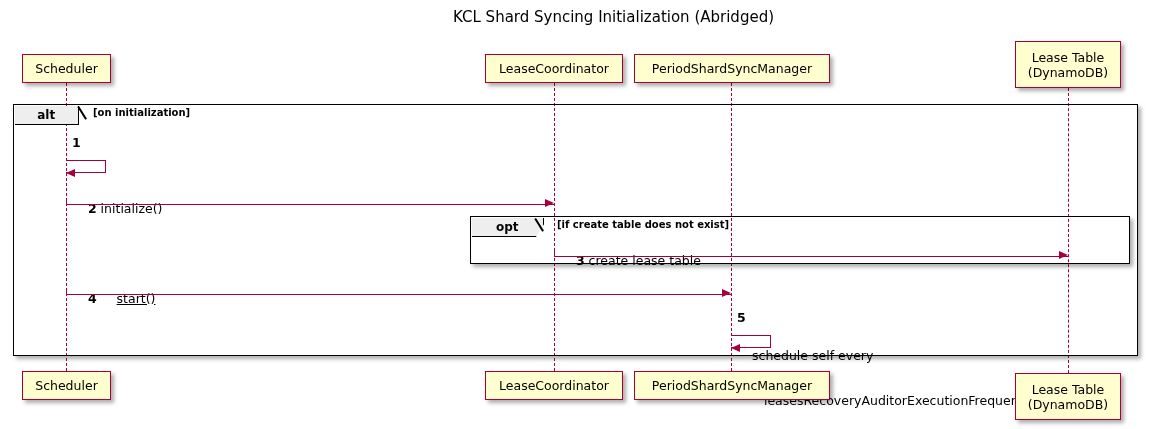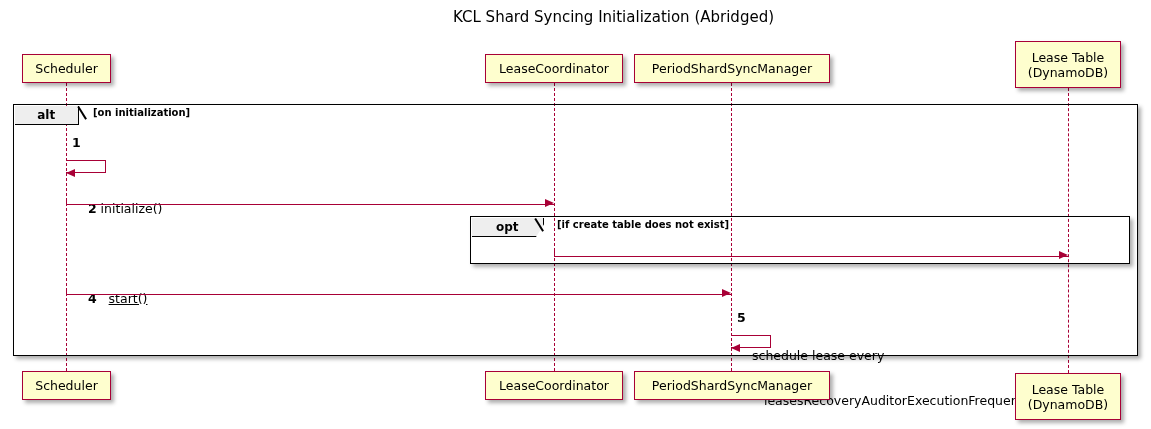--- a/index.html
+++ b/index.html
@@ -195,34 +195,37 @@
   <div class="self-loop" style="left:66px; top:160px; width:40px; height:13px;"></div>
   <div class="msg-arrow-left" style="left:66px; top:168.5px;"></div>
 
   <div class="msg-label" style="left:72px; top:186px;">
     <span class="msg-num">2</span><span style="margin-left:4px;">initialize()</span>
   </div>
   <div class="msg-start-tick" style="left:66px; top:198px; height:6px;"></div>
   <div class="msg-line" style="left:66px; top:203.5px; width:489px;"></div>
   <div class="msg-arrow" style="left:545px; top:199px;"></div>
 
+  <div class="msg-label" style="left:560px; top:238px;">
+    <span class="msg-num">3</span><span style="margin-left:4px;">create lease table</span>
+  </div>
   <div class="msg-start-tick" style="left:554px; top:250px; height:6px;"></div>
   <div class="msg-line" style="left:554px; top:255.5px; width:514px;"></div>
   <div class="msg-arrow" style="left:1059px; top:251px;"></div>
 
   <div class="msg-label" style="left:72px; top:276px;">
-    <span class="msg-num">4</span><span style="margin-left:12px;text-decoration:underline;">start()</span>
+    <span class="msg-num">4</span><span style="margin-left:20px;text-decoration:underline;">start()</span>
   </div>
   <div class="msg-start-tick" style="left:66px; top:288px; height:6px;"></div>
   <div class="msg-line" style="left:66px; top:293.5px; width:666px;"></div>
   <div class="msg-arrow" style="left:722px; top:289px;"></div>
 
   <div class="msg-label" style="left:752px; top:303px;">
     <span class="msg-num" style="position:absolute; left:-15px; top:7px;">5</span>
-    <div>schedule lease every</div>
+    <div>schedule self every</div>
     <div>   leasesRecoveryAuditorExecutionFrequencyMillis</div>
   </div>
   <div class="self-loop" style="left:731px; top:335px; width:40px; height:13px;"></div>
   <div class="msg-arrow-left" style="left:731px; top:343.5px;"></div>
 
   <div class="participant" style="left:22px; top:371px; width:89px; height:29px;">
     <span>Scheduler</span>
   </div>
   <div class="participant" style="left:485px; top:371px; width:138px; height:29px;">
     <span>LeaseCoordinator</span>

